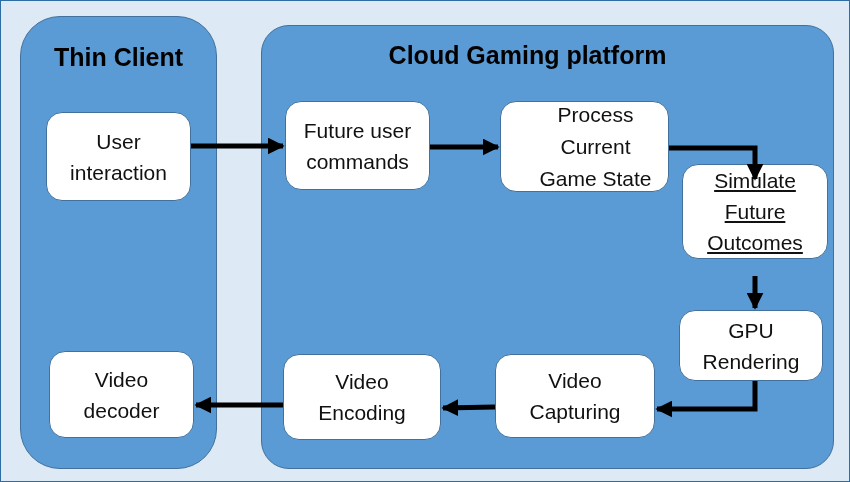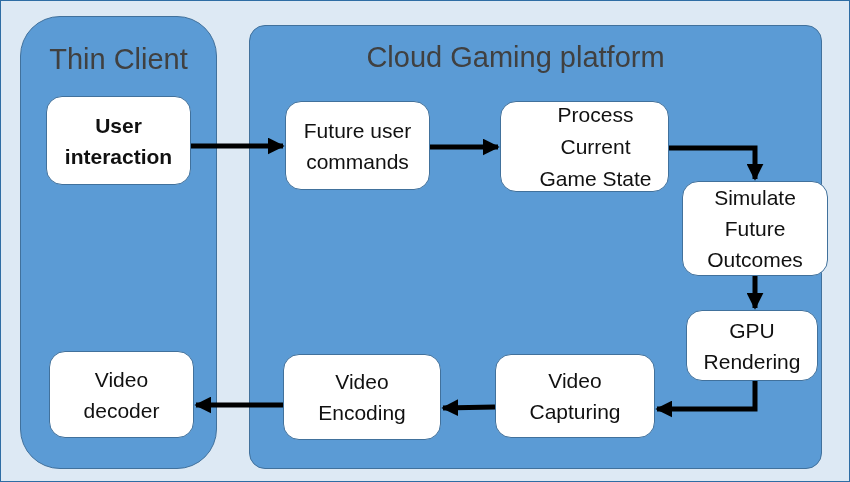--- a/index.html
+++ b/index.html
@@ -1,50 +1,50 @@
 <!DOCTYPE html>
 <html><head>
 <meta charset="utf-8">
 <style>
   html, body { margin: 0; padding: 0; }
   body { width: 850px; height: 482px; position: relative; overflow: hidden; font-family: "Liberation Sans", sans-serif; }
   .frame { position: absolute; left: 0; top: 0; width: 848px; height: 480px; background: #dde9f4; border: 1px solid #2e6da4; }
   .panel { position: absolute; background: #5b9bd5; border: 1.5px solid #41719c; box-sizing: border-box; }
-  .panel-title { position: absolute; left: 0; right: 0; text-align: center; font-weight: normal; color: #404040; font-size: 29px; }
+  .panel-title { position: absolute; left: 0; right: 0; text-align: center; font-weight: bold; color: #000000; font-size: 25px; }
   .node { position: absolute; background: #fff; border: 1.5px solid #41719c; border-radius: 16px; box-sizing: border-box;
           display: flex; align-items: center; justify-content: center; text-align: center; color: #111;
           font-size: 21px; line-height: 31px; white-space: pre-line; }
   svg.arrows { position: absolute; left: 0; top: 0; }
 </style>
 </head>
 <body>
 
 <div class="frame"></div>
 
 <div class="panel" style="left:20px; top:16px; width:197px; height:453px; border-radius:40px;">
   <div class="panel-title" style="top:26px;">Thin Client</div>
 </div>
 
-<div class="panel" style="left:249px; top:25px; width:573px; height:444px; border-radius:16px;">
+<div class="panel" style="left:261px; top:25px; width:573px; height:444px; border-radius:28px;">
   <div class="panel-title" style="top:15px; left:-40px;">Cloud  Gaming platform</div>
 </div>
 
-<div class="node" style="left:46px; top:96px; width:145px; height:89px;font-weight:bold;">User
+<div class="node" style="left:46px; top:112px; width:145px; height:89px;">User
 interaction</div>
 <div class="node" style="left:49px; top:351px; width:145px; height:87px;">Video
 decoder</div>
 <div class="node" style="left:285px; top:101px; width:145px; height:89px;">Future user
 commands</div>
 <div class="node" style="left:500px; top:101px; width:169px; height:91px; line-height:32px;padding-left:22px;">Process
 Current
 Game State</div>
-<div class="node" style="left:682px; top:181px; width:146px; height:95px;">Simulate
+<div class="node" style="left:682px; top:164px; width:146px; height:95px;text-decoration:underline;">Simulate
 Future
 Outcomes</div>
-<div class="node" style="left:679px; top:310px; width:132px; height:71px;margin-left:7px;">GPU
+<div class="node" style="left:679px; top:310px; width:144px; height:71px;">GPU
 Rendering</div>
 <div class="node" style="left:495px; top:354px; width:160px; height:84px;">Video
 Capturing</div>
 <div class="node" style="left:283px; top:354px; width:158px; height:86px;">Video
 Encoding</div>
 
 <svg class="arrows" width="850" height="482">
   <defs>
     <marker id="ah" viewBox="0 0 10 10" refX="9" refY="5" markerWidth="3.4" markerHeight="3.4" orient="auto">
       <path d="M0,0 L10,5 L0,10 z" fill="#000"></path>

